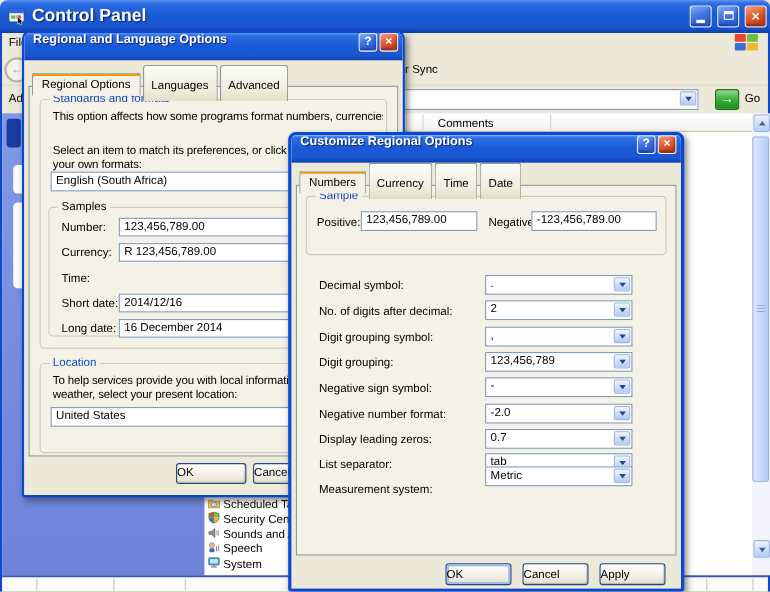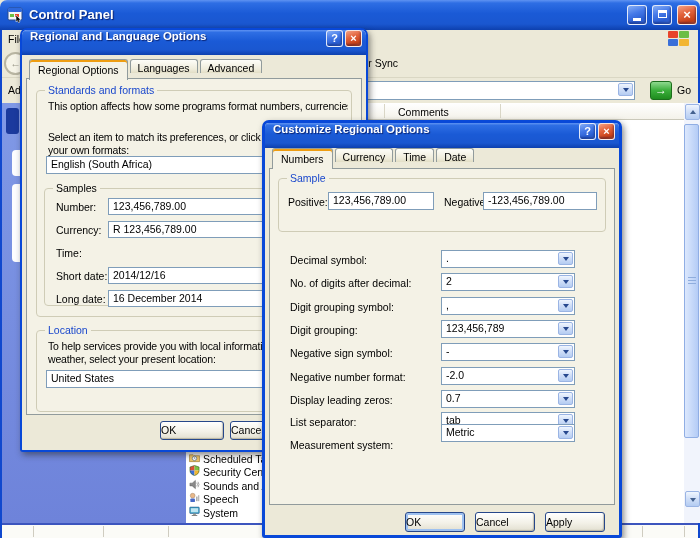--- a/index.html
+++ b/index.html
@@ -18,22 +18,22 @@
   .cap-sm{width:17px;height:17px;line-height:15px;font-size:11px;font-weight:bold}
   .min-glyph{display:block;width:8px;height:3px;background:#fff;margin:12px auto 0}
   .max-glyph{display:block;width:9px;height:8px;border:1px solid #fff;border-top:3px solid #fff;margin:4px auto 0}
 
   .dlg{position:absolute;border:2px solid #0848d8;border-radius:7px 7px 3px 3px;overflow:hidden;background:#ece9d8;
     box-shadow:2px 3px 6px rgba(40,40,40,.55)}
   .dlg-tb{height:25px;display:flex;align-items:flex-start;padding:0 4px 0 8px;gap:2px}
   .dlg-tb .t{flex:1;font-size:11.5px;text-shadow:1px 1px 1px rgba(0,10,70,.7);white-space:nowrap;overflow:hidden}
   .dlg-body{position:relative;background:#ece9d8;height:calc(100% - 25px)}
 
-  .tabstrip{position:absolute;display:flex;align-items:flex-start;z-index:3}
-  .tab{border:1px solid #919b9c;border-bottom:none;border-radius:3px 3px 0 0;padding:2px 7px;height:14px;
+  .tabstrip{position:absolute;display:flex;align-items:center;z-index:3}
+  .tab{border:1px solid #919b9c;border-bottom:none;border-radius:3px 3px 0 0;padding:12px 7px;height:33px;
     background:linear-gradient(180deg,#fdfdf8,#efecdb 70%,#e2dec6);margin-right:2px;white-space:nowrap}
   .tab.active{background:#f4f2e6;height:21px;padding:4px 8px;box-shadow:inset 0 2px 0 #ee9d12;margin-bottom:-1px}
   .tabpage{position:absolute;border:1px solid #919b9c;background:#f4f2e6;z-index:1}
 
   .grp{position:absolute;border:1px solid #cfccb6;border-radius:4px;z-index:2}
   .grp-label{position:absolute;top:-7px;left:8px;background:#f4f2e6;padding:0 3px;color:#1947cc;line-height:13px;white-space:nowrap}
   .grp-label.black{color:#000}
 
   .tf{position:absolute;background:#fff;border:1px solid #7f9db9;padding:1px 4px;line-height:13px;white-space:nowrap;overflow:hidden;z-index:4}
   .combo{position:absolute;background:#fff;border:1px solid #7f9db9;display:flex;align-items:flex-start;z-index:4}
@@ -67,21 +67,21 @@
   <div class="abs titlebar" style="left:0;top:0;width:700px;height:30px;border-radius:7px 7px 0 0">
     <span class="abs" style="left:7px;top:6px">
       <svg width="17" height="17" viewBox="0 0 17 17">
           <rect x="1" y="2" width="14" height="12" rx="1.5" fill="#f4f6fb" stroke="#2a4a8a" stroke-width="1"></rect>
           <rect x="1" y="2" width="14" height="4" rx="1.5" fill="#2e68dc"></rect>
           <rect x="3" y="8" width="4" height="3" fill="#6cbe45"></rect>
           <rect x="8" y="8" width="4" height="3" fill="#e8442c"></rect>
           <path d="M9 9 l5 5 -2 0 1 2 -1.5 .7 -1-2 -1.5 1.3z" fill="#111" stroke="#fff" stroke-width="0.5"></path>
         </svg>
     </span>
-    <span class="abs" style="left:29px;top:0;line-height:30px;font-size:13px;text-shadow:1px 1px 1px rgba(0,10,70,.7)">Control Panel</span>
+    <span class="abs" style="left:29px;top:0;line-height:30px;font-size:16px;text-shadow:1px 1px 1px rgba(0,10,70,.7)">Control Panel</span>
     <span class="abs cap-btn cap-lg" style="left:627px;top:5px">
         <i class="min-glyph"></i>
       </span>
     <span class="abs cap-btn cap-lg" style="left:652px;top:5px">
         <i class="max-glyph"></i>
       </span>
     <span class="abs cap-btn cap-lg red" style="left:677px;top:5px"><span>×</span></span>
   </div>
   <div class="abs cp-border" style="left:0;top:30px;width:2px;height:508px"></div>
   <div class="abs cp-border" style="left:698px;top:30px;width:2px;height:508px"></div>

